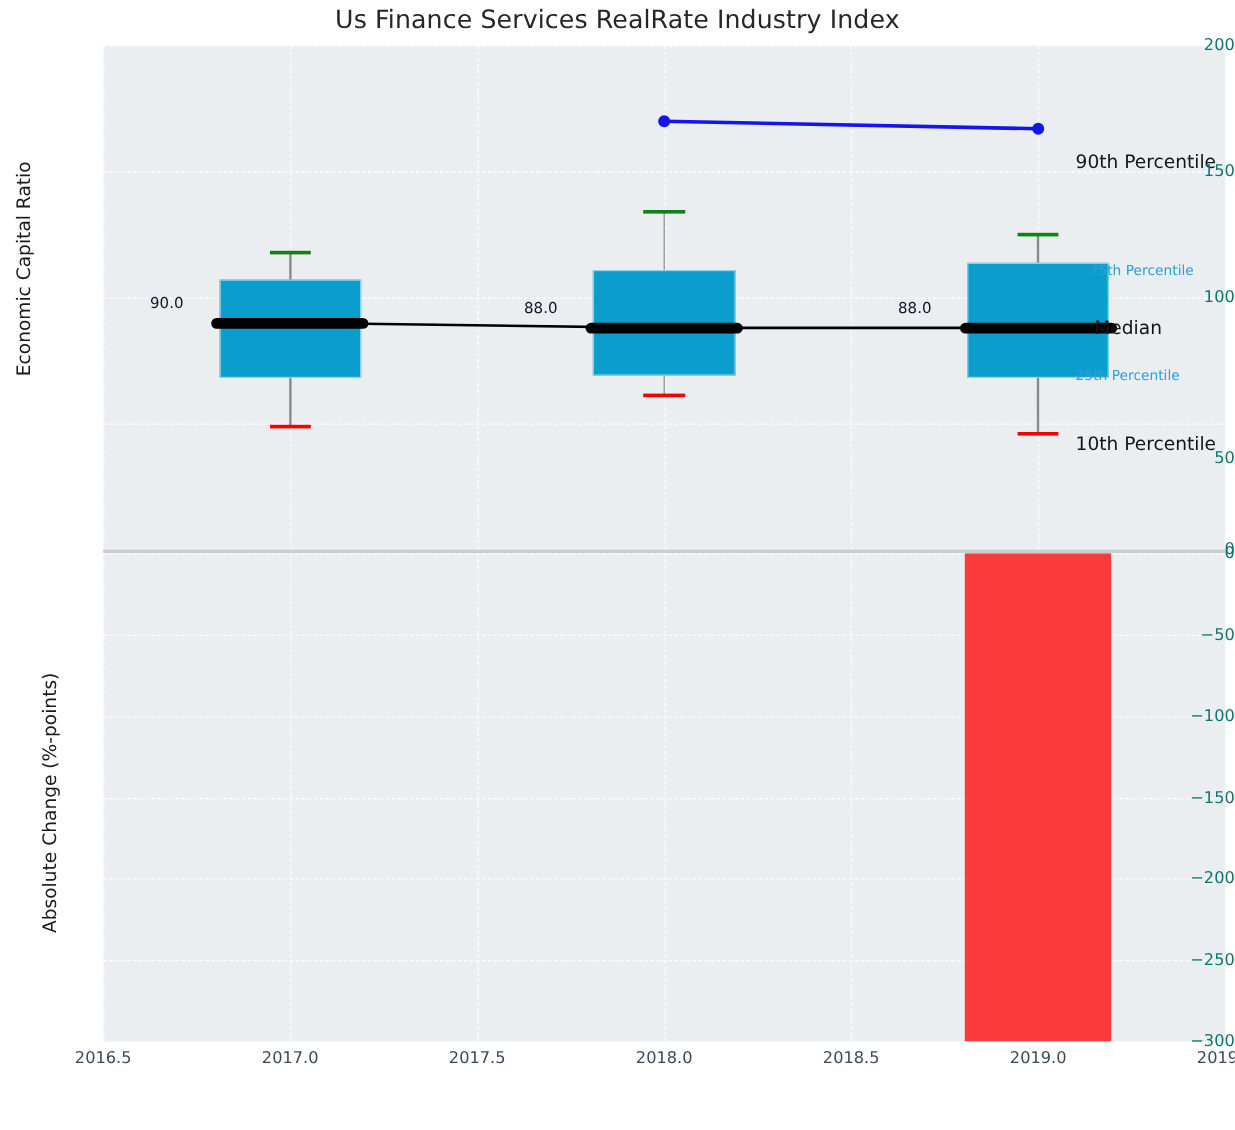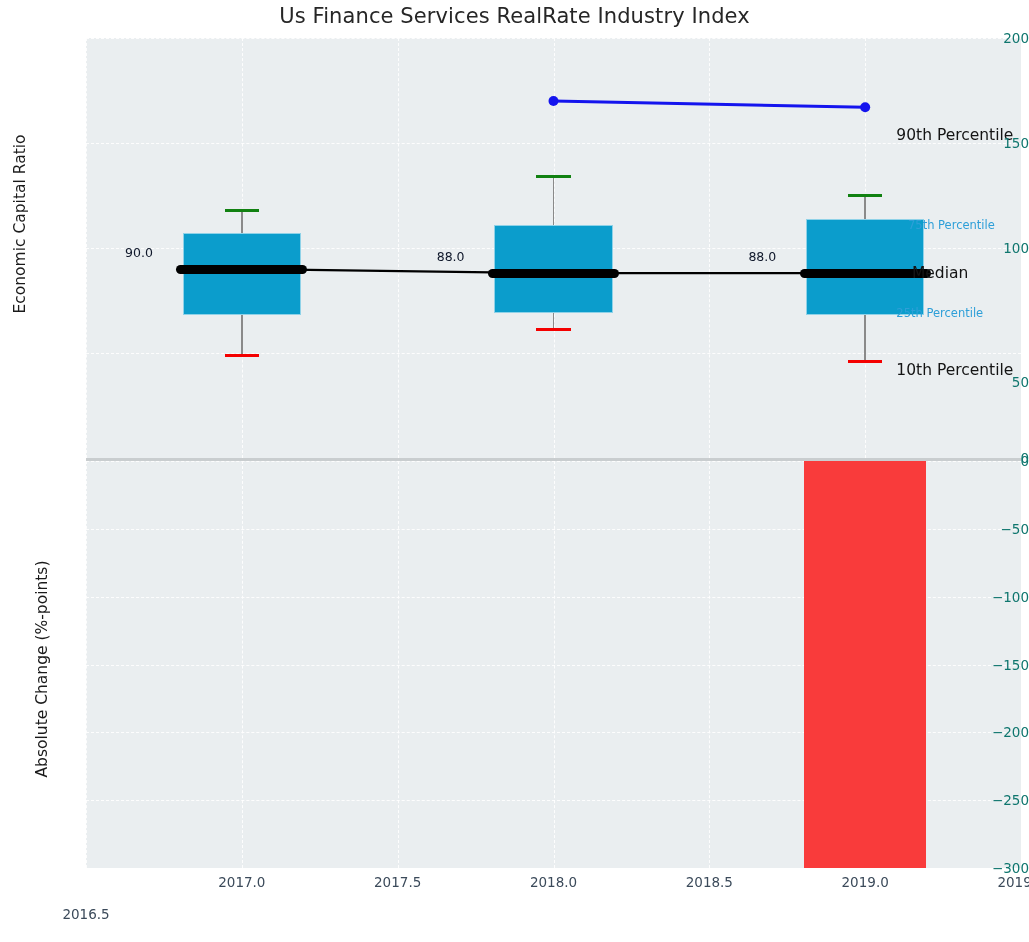--- a/index.html
+++ b/index.html
@@ -310,21 +310,21 @@
   <div id="yticks-bottom">
       <div class="ytick" style="top: 868px;">−300</div>
       <div class="ytick" style="top: 800.167px;">−250</div>
       <div class="ytick" style="top: 732.333px;">−200</div>
       <div class="ytick" style="top: 664.5px;">−150</div>
       <div class="ytick" style="top: 596.667px;">−100</div>
       <div class="ytick" style="top: 528.833px;">−50</div>
       <div class="ytick" style="top: 461px;">0</div>
     </div>
   <div id="xticks">
-      <div class="xtick" style="left: 86px; margin-top: 32px;">2016.5</div>
+      <div class="xtick" style="left: 86px;">2016.5</div>
       <div class="xtick" style="left: 241.833px;">2017.0</div>
       <div class="xtick" style="left: 397.667px;">2017.5</div>
       <div class="xtick" style="left: 553.5px;">2018.0</div>
       <div class="xtick" style="left: 709.333px;">2018.5</div>
       <div class="xtick" style="left: 865.167px;">2019.0</div>
       <div class="xtick" style="left: 1021px;">2019.5</div>
     </div>
 
 
 </div>

